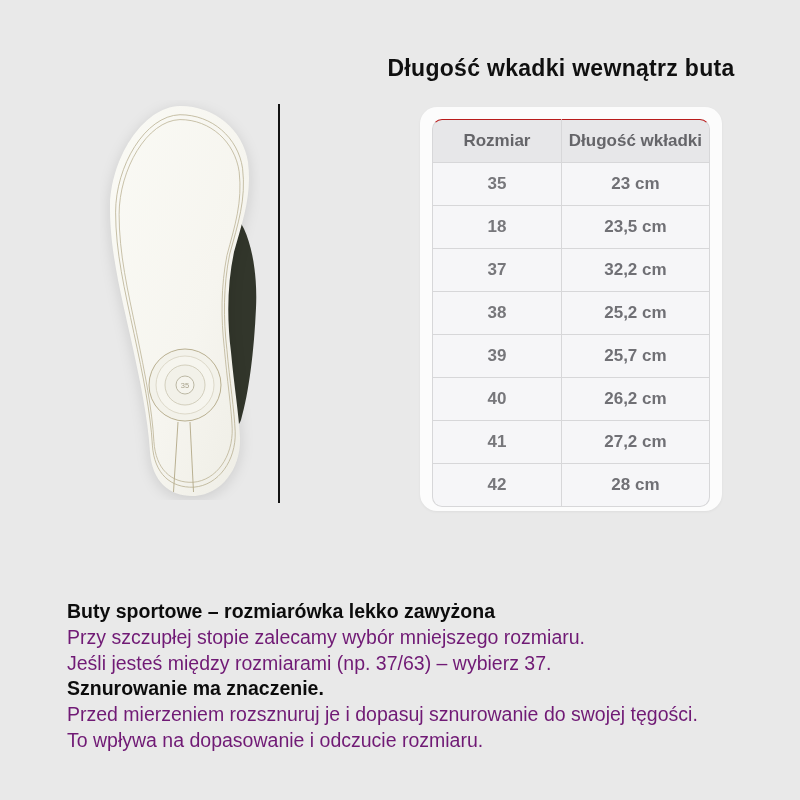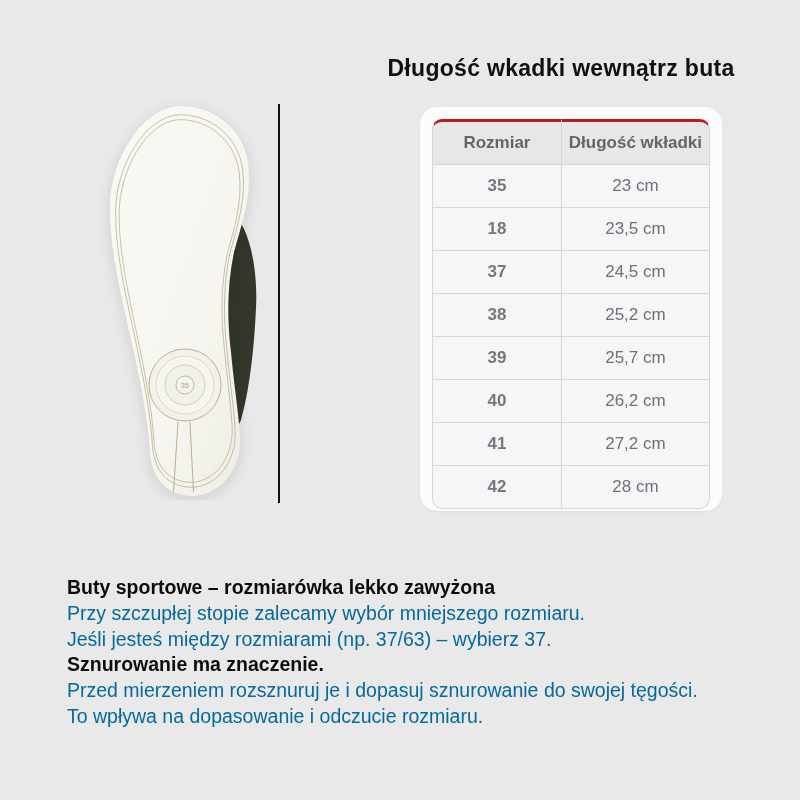--- a/index.html
+++ b/index.html
@@ -51,39 +51,39 @@
     font-size:17px;color:#707075;
     padding:0;
   }
   .size-table th{
     background:#e7e7e9;
     font-weight:700;color:#656569;
     height:42px;
   }
   .size-table td{background:#f6f6f8;height:42px;}
   .size-table td.col-size{font-weight:700;color:#77777b;}
-  .size-table td.col-len{font-weight:400;}
+  .size-table td.col-len{font-weight:700;}
   .size-table th:first-child,.size-table td:first-child{width:46%;}
   
   .size-table th,.size-table td{border-left:none;border-top:none;}
   .size-table th:first-child,.size-table td:first-child{border-left:1px solid #d7d7d9;}
-  .size-table thead th{border-top:3px solid #b91c1c;}
+  .size-table thead th{border-top:1px solid #b91c1c;}
   .size-table thead th:first-child{border-top-left-radius:10px;}
   .size-table thead th:last-child{border-top-right-radius:10px;}
   .size-table tr:last-child td:first-child{border-bottom-left-radius:10px;}
   .size-table tr:last-child td:last-child{border-bottom-right-radius:10px;}
   
   .notes{
-    position:absolute;left:67px;top:575px;width:680px;
+    position:absolute;left:67px;top:599px;width:680px;
   }
   .notes p{
     margin:0;
     font-size:19.5px;
     line-height:25.8px;
-    color:#0369a1;
+    color:#701a75;
   }
   .notes p.emph{
     font-weight:700;
     color:#0c0c0c;
   }
 </style>
 </head>
 <body>
 
 <div class="canvas">
@@ -136,21 +136,21 @@
         <tr>
           <td class="col-size">35</td>
           <td class="col-len">23 cm</td>
         </tr>
         <tr>
           <td class="col-size">18</td>
           <td class="col-len">23,5 cm</td>
         </tr>
         <tr>
           <td class="col-size">37</td>
-          <td class="col-len">24,5 cm</td>
+          <td class="col-len">32,2 cm</td>
         </tr>
         <tr>
           <td class="col-size">38</td>
           <td class="col-len">25,2 cm</td>
         </tr>
         <tr>
           <td class="col-size">39</td>
           <td class="col-len">25,7 cm</td>
         </tr>
         <tr>

